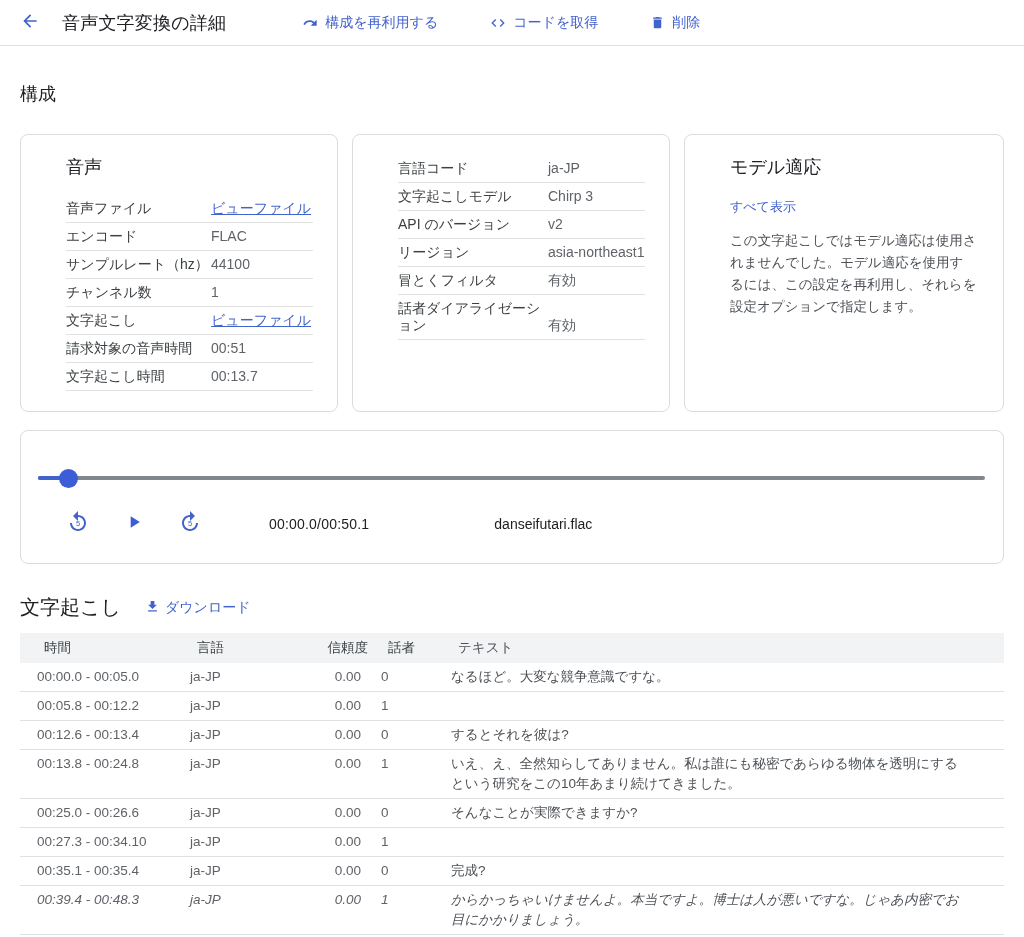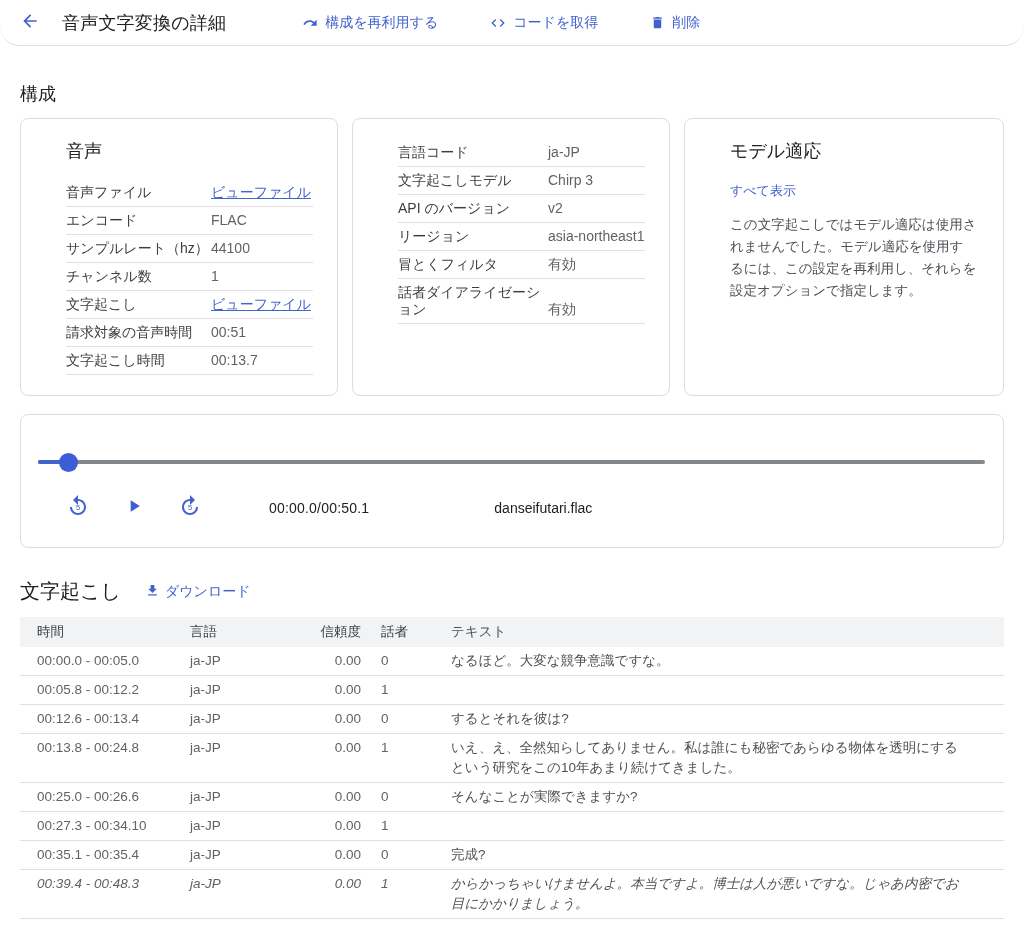--- a/index.html
+++ b/index.html
@@ -1,36 +1,36 @@
 <!DOCTYPE html>
 <html><head>
 <meta charset="utf-8">
 <style>
   * { margin:0; padding:0; box-sizing:border-box; }
   html,body { width:1024px; height:937px; background:#fff; overflow:hidden;
     font-family:"Liberation Sans","DejaVu Sans",sans-serif; color:#202124; }
 
   
   .topbar { height:46px; display:flex; align-items:center; padding:0 18px;
-    border-bottom:1px solid #e0e0e0; background:#fff;border-radius:20px; }
+    border-bottom:1px solid #e0e0e0; background:#fff; }
   .back-btn { width:24px; height:24px; display:flex; align-items:center; justify-content:center;
     cursor:pointer; margin-right:20px; }
   .topbar h1 { font-size:18px; font-weight:400; color:#202124; letter-spacing:.2px; }
   .topbar-actions { display:flex; align-items:center; margin-left:76px; gap:52px; }
   .action-btn { display:flex; align-items:center; gap:7px; color:var(--accent);
     font-size:14px; cursor:pointer; white-space:nowrap; }
   .action-btn svg { display:block; }
 
   :root { --accent:#4262cc; --label:#3c4043; --value:#5f6368; --line:#e0e0e0; --card-line:#dadce0; }
 
   main { padding:0 20px; }
   .section-title { font-size:18px; font-weight:400; color:#202124; margin-top:36px; }
 
   
-  .cards { display:flex; gap:14px; margin-top:12px; align-items:stretch; }
+  .cards { display:flex; gap:14px; margin-top:28px; align-items:stretch; }
   .card { flex:1 1 0; border:1px solid var(--card-line); border-radius:8px;
     padding:20px 24px 20px 45px; background:#fff; min-height:256px; }
   .card h3 { font-size:18px; font-weight:400; color:#202124; margin-bottom:16px; }
   .kv-row { display:flex; align-items:flex-end; border-bottom:1px solid var(--line);
     padding:5px 0; font-size:14px; line-height:17px; }
   .kv-label { flex:none; color:var(--label); }
   .card-audio .kv-label { width:145px; }
   .card-options .kv-label { width:150px; }
   .kv-value { color:var(--value); }
   a.link, .link { color:var(--accent); text-decoration:underline; cursor:pointer; }
@@ -54,21 +54,21 @@
   .player-file { font-size:14px; color:#202124; margin-left:125px; }
 
   
   .transcript-head { display:flex; align-items:center; margin-top:30px; gap:24px; }
   .transcript-head h2 { font-size:20px; font-weight:400; color:#202124; }
   .dl-link { display:flex; align-items:center; gap:5px; color:var(--accent); font-size:14px; cursor:pointer; }
   .table { margin-top:12px; border-bottom:1px solid var(--line); }
   .t-row { display:flex; border-bottom:1px solid var(--line); font-size:13.5px; line-height:20px;
     padding:4px 0; color:var(--value); }
   .t-row:last-child { border-bottom:none;font-style:italic; }
-  .t-head { background:#f1f3f4; color:#3c4043; border-bottom:none; padding:5px 0; }
+  .t-head { background:#f1f3f4; color:#3c4043; border-bottom:none; padding:5px 7px; }
   .c-time { flex:none; width:170px; padding-left:17px; }
   .c-lang { flex:none; width:115px; }
   .c-conf { flex:none; width:62px; text-align:right; padding-right:6px; }
   .c-speaker { flex:none; width:78px; padding-left:14px; }
   .c-text { flex:1 1 auto; padding-left:6px; padding-right:40px; color:#4d5156; }
 </style>
 </head>
 <body>
 
 <header class="topbar">

